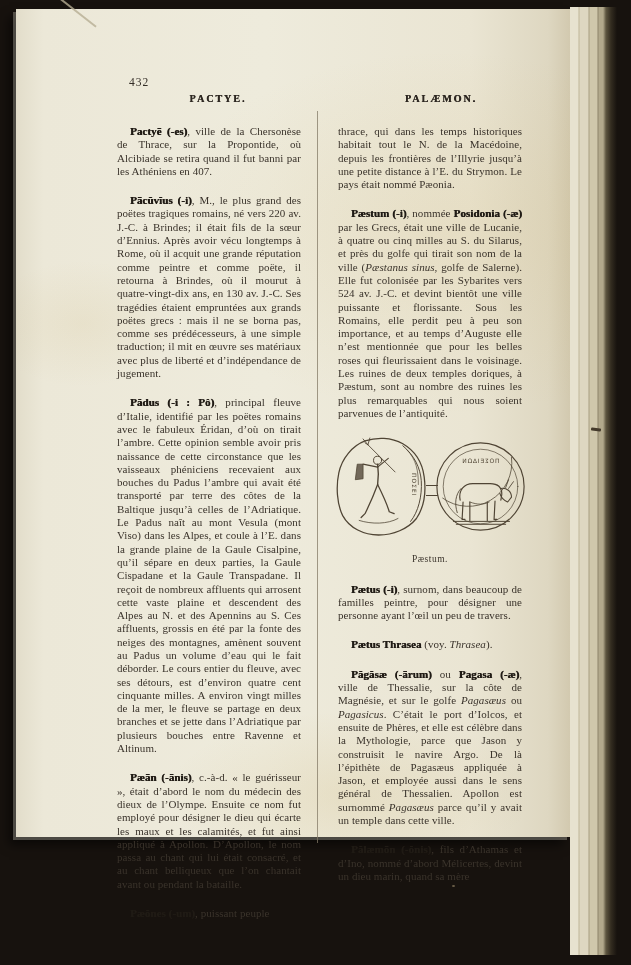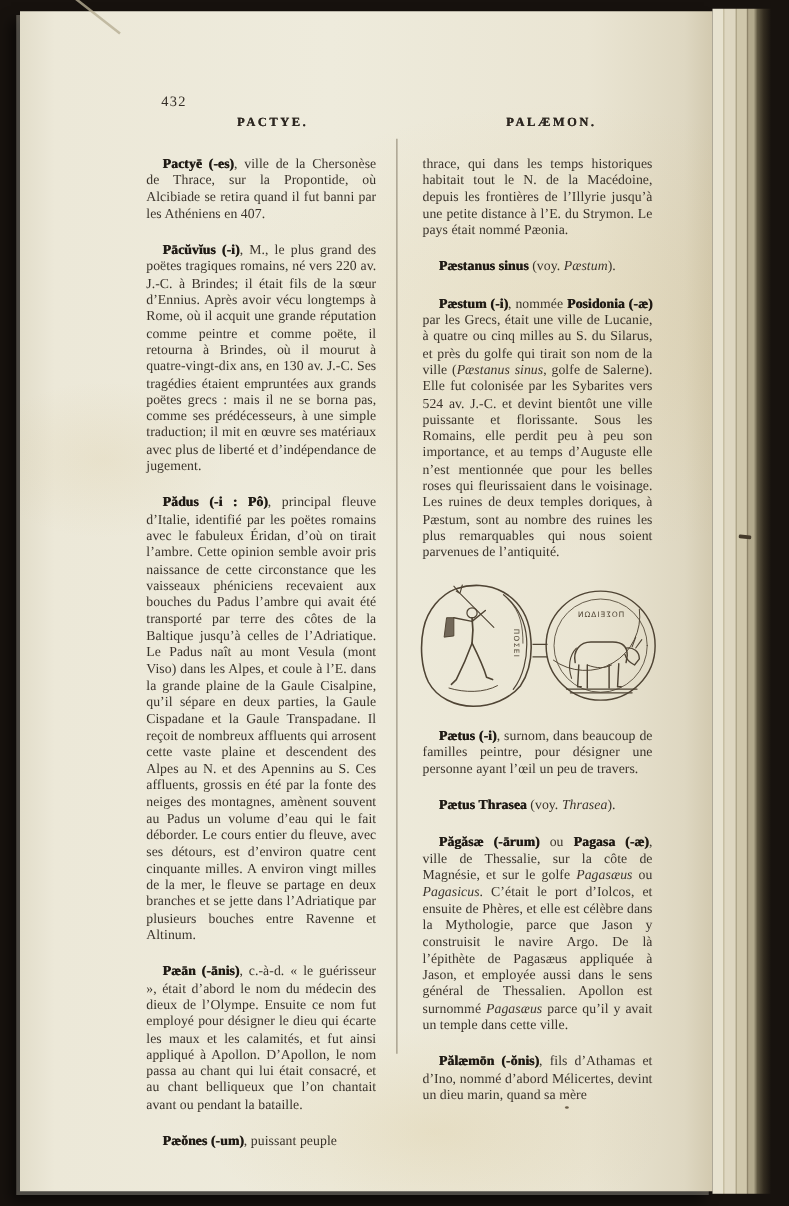--- a/index.html
+++ b/index.html
@@ -3,21 +3,21 @@
 <meta charset="utf-8">
 <style>
   html,body{margin:0;padding:0;}
   body{
     width:631px;height:965px;position:relative;overflow:hidden;
     background:#17120e;
     font-family:"Liberation Serif","DejaVu Serif",serif;
   }
   
   .book-page{
-    position:absolute;left:16px;top:9px;width:554px;height:944px;
+    position:absolute;left:16px;top:9px;width:554px;height:828px;
     background:
       radial-gradient(ellipse 420px 260px at 78% 27%, rgba(203,172,96,.14), rgba(203,172,96,0) 70%),
       radial-gradient(ellipse 260px 120px at 60% 95%, rgba(196,166,90,.16), rgba(196,166,90,0) 70%),
       radial-gradient(ellipse 140px 90px at 12% 38%, rgba(190,160,85,.10), rgba(190,160,85,0) 70%),
       linear-gradient(90deg,#e2ddca 0%,#ece8d8 5%,#eeebdc 45%,#eae5d3 82%,#ded7c1 96%,#d2c9af 100%);
     box-shadow:-3px 3px 0 rgba(248,244,228,.28), -7px 8px 10px rgba(0,0,0,.55);
   }
   .book-page::before{ 
     content:"";position:absolute;left:14px;top:-6px;width:74px;height:1.5px;
     background:#b6ae94;transform:rotate(38deg);opacity:.8;
@@ -77,21 +77,20 @@
       <p><span class="seg-b">Pactyē (-es)</span><span>, ville de la Chersonèse de Thrace, sur la Propontide, où Alcibiade se retira quand il fut banni par les Athéniens en 407.</span></p>
       <p><span class="seg-b">Pācŭvĭus (-i)</span><span>, M., le plus grand des poëtes tragiques romains, né vers 220 av. J.-C. à Brindes; il était fils de la sœur d’Ennius. Après avoir vécu longtemps à Rome, où il acquit une grande réputation comme peintre et comme poëte, il retourna à Brindes, où il mourut à quatre-vingt-dix ans, en 130 av. J.-C. Ses tragédies étaient empruntées aux grands poëtes grecs : mais il ne se borna pas, comme ses prédécesseurs, à une simple traduction; il mit en œuvre ses matériaux avec plus de liberté et d’indépendance de jugement.</span></p>
       <p><span class="seg-b">Pădus (-i : Pô)</span><span>, principal fleuve d’Italie, identifié par les poëtes romains avec le fabuleux Éridan, d’où on tirait l’ambre. Cette opinion semble avoir pris naissance de cette circonstance que les vaisseaux phéniciens recevaient aux bouches du Padus l’ambre qui avait été transporté par terre des côtes de la Baltique jusqu’à celles de l’Adriatique. Le Padus naît au mont Vesula (mont Viso) dans les Alpes, et coule à l’E. dans la grande plaine de la Gaule Cisalpine, qu’il sépare en deux parties, la Gaule Cispadane et la Gaule Transpadane. Il reçoit de nombreux affluents qui arrosent cette vaste plaine et descendent des Alpes au N. et des Apennins au S. Ces affluents, grossis en été par la fonte des neiges des montagnes, amènent souvent au Padus un volume d’eau qui le fait déborder. Le cours entier du fleuve, avec ses détours, est d’environ quatre cent cinquante milles. A environ vingt milles de la mer, le fleuve se partage en deux branches et se jette dans l’Adriatique par plusieurs bouches entre Ravenne et Altinum.</span></p>
       <p><span class="seg-b">Pæān (-ānis)</span><span>, c.-à-d. « le guérisseur », était d’abord le nom du médecin des dieux de l’Olympe. Ensuite ce nom fut employé pour désigner le dieu qui écarte les maux et les calamités, et fut ainsi appliqué à Apollon. D’Apollon, le nom passa au chant qui lui était consacré, et au chant belliqueux que l’on chantait avant ou pendant la bataille.</span></p>
       <p><span class="seg-b">Pæŏnes (-um)</span><span>, puissant peuple</span></p>
     </div>
 
   <div class="column col-right">
     <div>
         <p class="noindent"><span>thrace, qui dans les temps historiques habitait tout le N. de la Macédoine, depuis les frontières de l’Illyrie jusqu’à une petite distance à l’E. du Strymon. Le pays était nommé Pæonia.</span></p>
-        <p><span class="seg-b">Pæstanus sinus</span><span> (voy. </span><span class="seg-i">Pæstum</span><span>).</span></p>
         <p><span class="seg-b">Pæstum (-i)</span><span>, nommée </span><span class="seg-b">Posidonia (-æ)</span><span> par les Grecs, était une ville de Lucanie, à quatre ou cinq milles au S. du Silarus, et près du golfe qui tirait son nom de la ville (</span><span class="seg-i">Pæstanus sinus</span><span>, golfe de Salerne). Elle fut colonisée par les Sybarites vers 524 av. J.-C. et devint bientôt une ville puissante et florissante. Sous les Romains, elle perdit peu à peu son importance, et au temps d’Auguste elle n’est mentionnée que pour les belles roses qui fleurissaient dans le voisinage. Les ruines de deux temples doriques, à Pæstum, sont au nombre des ruines les plus remarquables qui nous soient parvenues de l’antiquité.</span></p>
       </div>
 
     <div class="coin-figure">
       <div class="coin-row">
 
         <svg width="97" height="101" viewBox="0 0 100 104">
           <path class="ink" stroke-width="1.3" fill="#e9e4d2" d="M33,5 C45,1 60,1 72,8 C84,15 92,27 94,42 C96,57 94,73 86,85 C77,96 62,102 47,102 C32,102 17,95 10,82 C4,70 3,52 6,38 C9,23 20,10 33,5 Z"></path>
           <path class="ink" stroke-width="1" d="M72,10 C84,20 90,33 91,46 C92,62 88,78 80,88"></path>
           <path class="ink" stroke-width=".7" d="M76,14 C86,24 88,36 88,50"></path>
@@ -121,20 +120,21 @@
 
           <path class="ink" stroke-width="1.2" d="M27,64 C25,54 31,47 40,47 L58,47 C66,47 70,51 70,58 L69,64"></path>
           <path class="ink" stroke-width="1.1" d="M69,52 C75,51 80,55 80,61 L76,66 C72,64 69,61 68,57"></path>
           <path class="ink" stroke-width=".9" d="M77,52 L82,45 M74,51 L77,43"></path>
           <path class="ink" stroke-width="1.2" d="M30,66 L29,84 L32,84 M37,66 L37,85 M55,66 L55,85 M63,65 L62,84 L65,84"></path>
           <path class="ink" stroke-width=".8" d="M37,66 C45,69 51,69 57,66"></path>
           <path class="ink" stroke-width=".9" d="M28,52 C22,58 21,68 24,77"></path>
           <path class="ink" stroke-width="1" d="M20,86 L78,86 M23,89 L74,89"></path>
         </svg>
       </div>
+      <p class="fig-caption">Pæstum.</p>
     </div>
 
     <div>
         <p><span class="seg-b">Pætus (-i)</span><span>, surnom, dans beaucoup de familles peintre, pour désigner une personne ayant l’œil un peu de travers.</span></p>
         <p><span class="seg-b">Pætus Thrasea</span><span> (voy. </span><span class="seg-i">Thrasea</span><span>).</span></p>
         <p><span class="seg-b">Păgăsæ (-ārum)</span><span> ou </span><span class="seg-b">Pagasa (-æ)</span><span>, ville de Thessalie, sur la côte de Magnésie, et sur le golfe </span><span class="seg-i">Pagasæus</span><span> ou </span><span class="seg-i">Pagasicus</span><span>. C’était le port d’Iolcos, et ensuite de Phères, et elle est célèbre dans la Mythologie, parce que Jason y construisit le navire Argo. De là l’épithète de Pagasæus appliquée à Jason, et employée aussi dans le sens général de Thessalien. Apollon est surnommé </span><span class="seg-i">Pagasæus</span><span> parce qu’il y avait un temple dans cette ville.</span></p>
         <p><span class="seg-b">Pălæmōn (-ŏnis)</span><span>, fils d’Athamas et d’Ino, nommé d’abord Mélicertes, devint un dieu marin, quand sa mère</span></p>
       </div>
   </div>
 </div>

